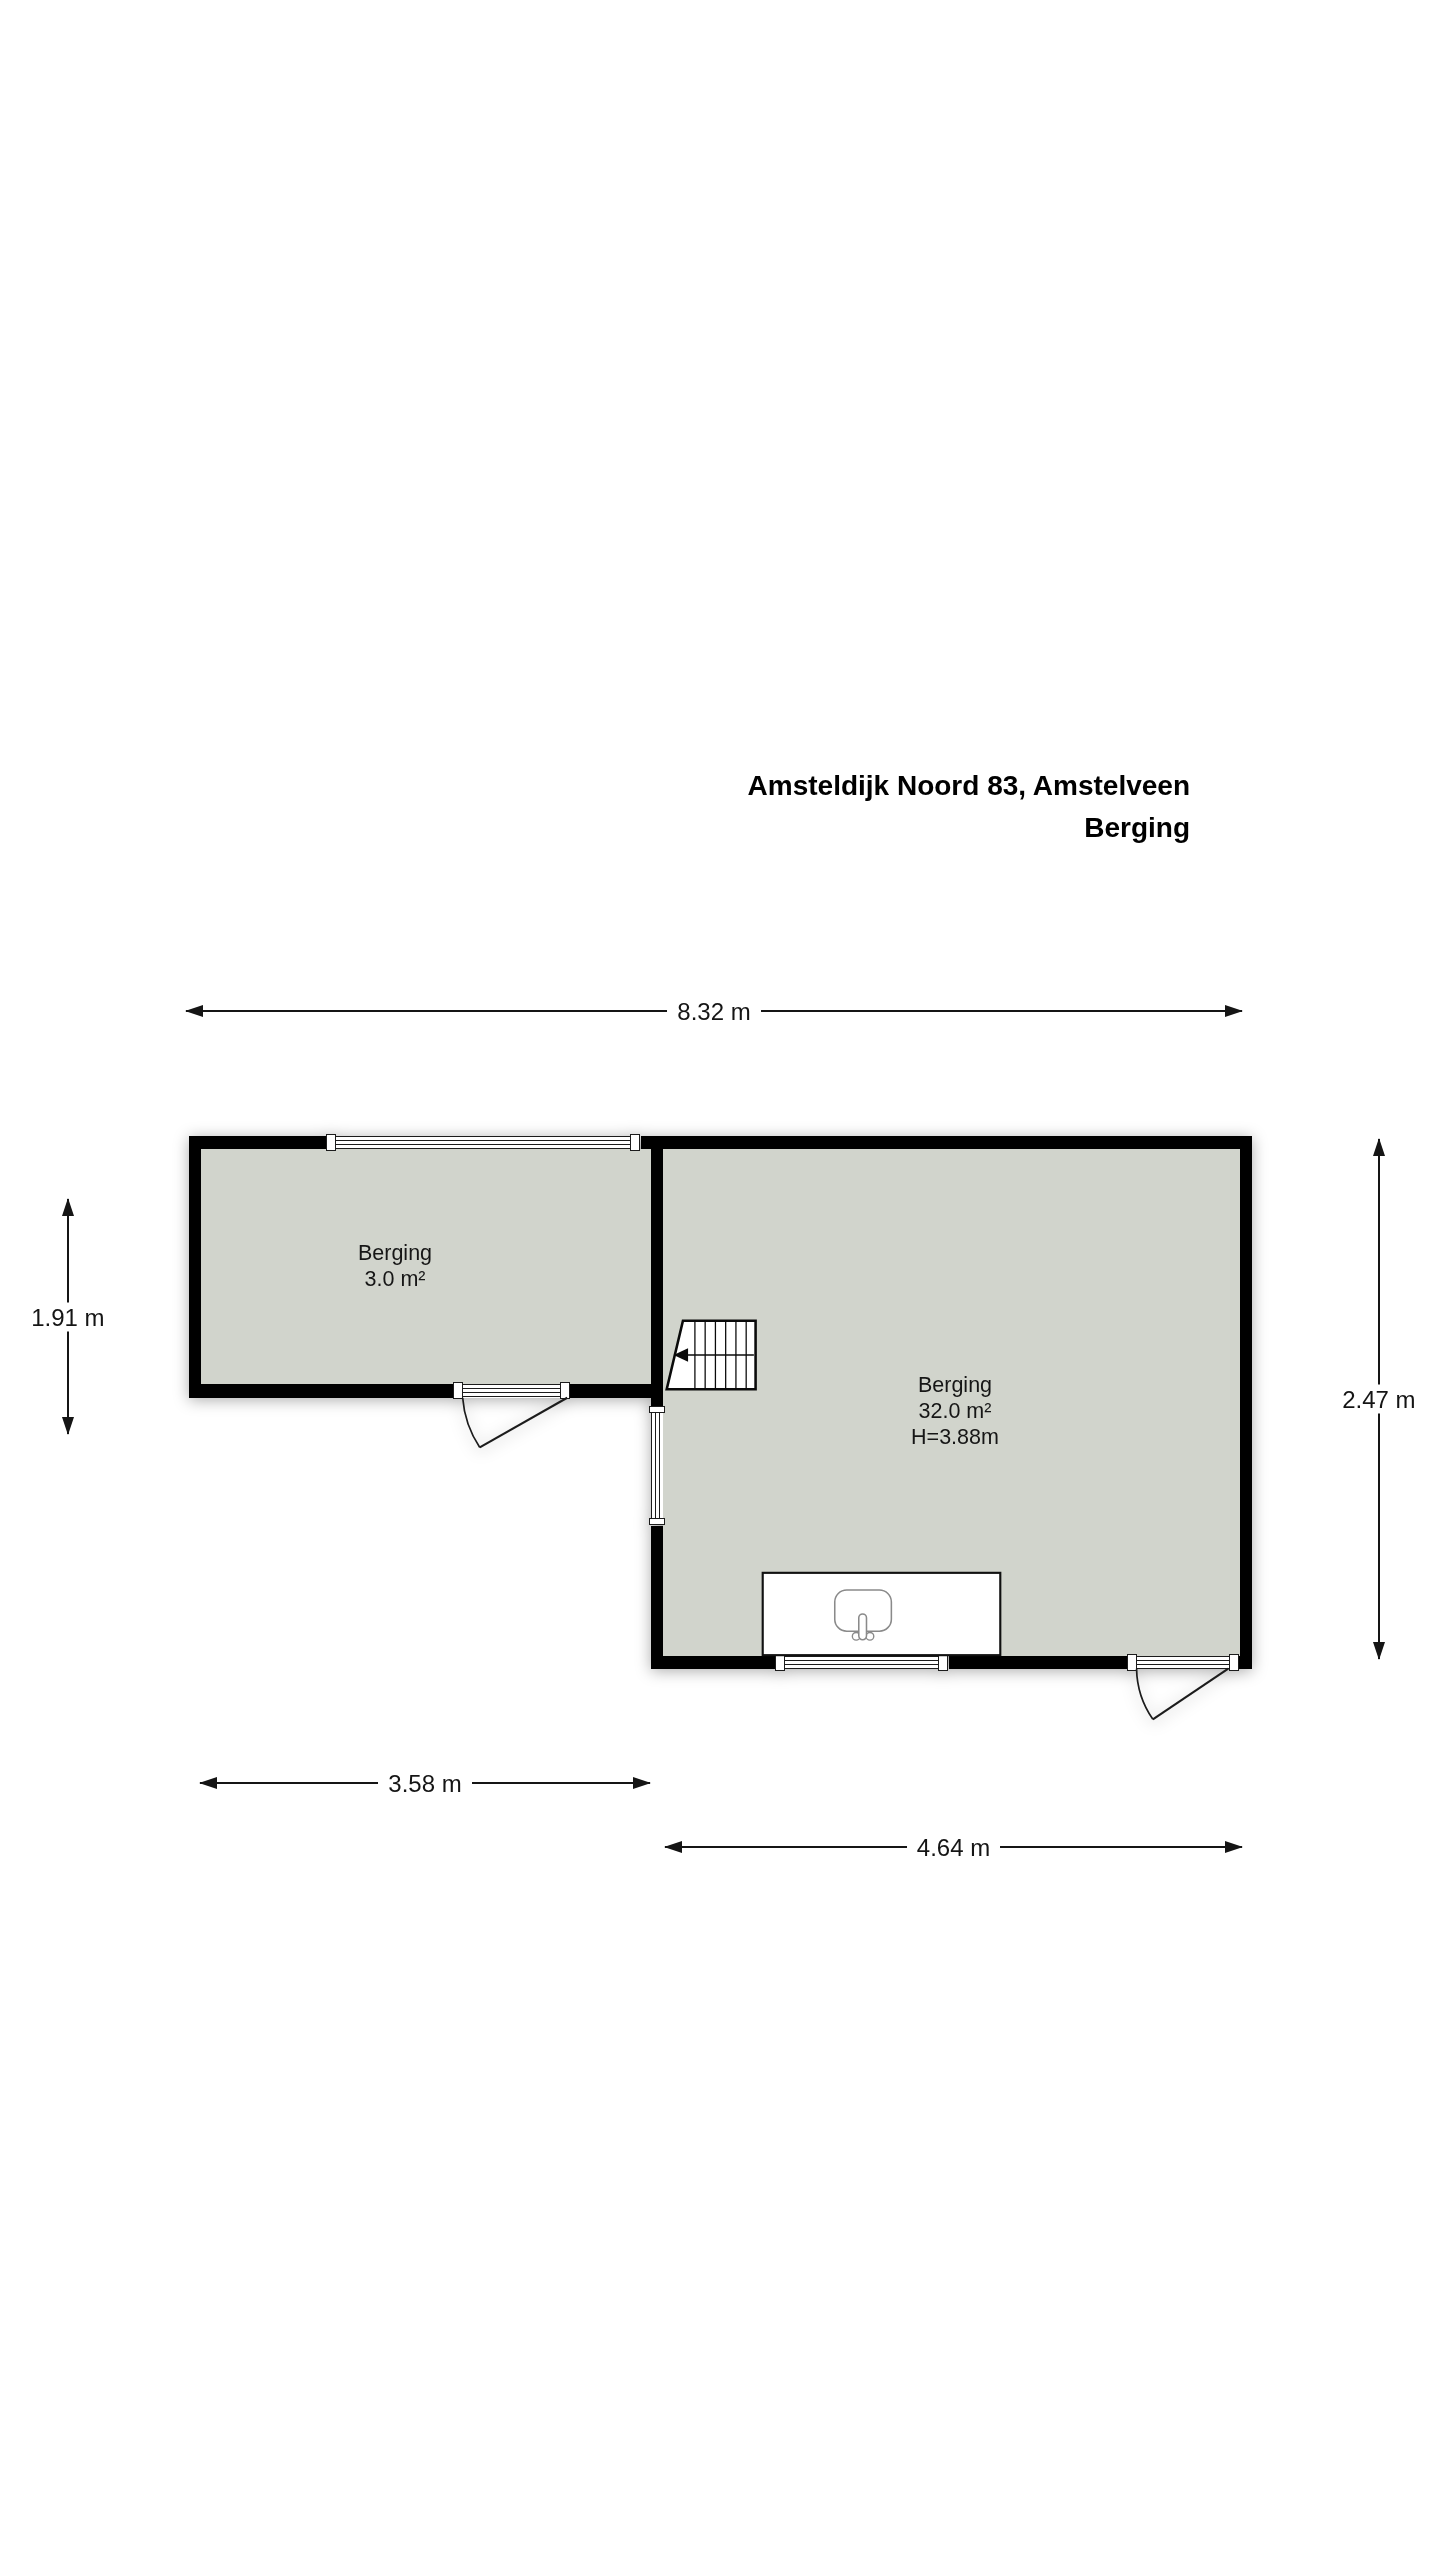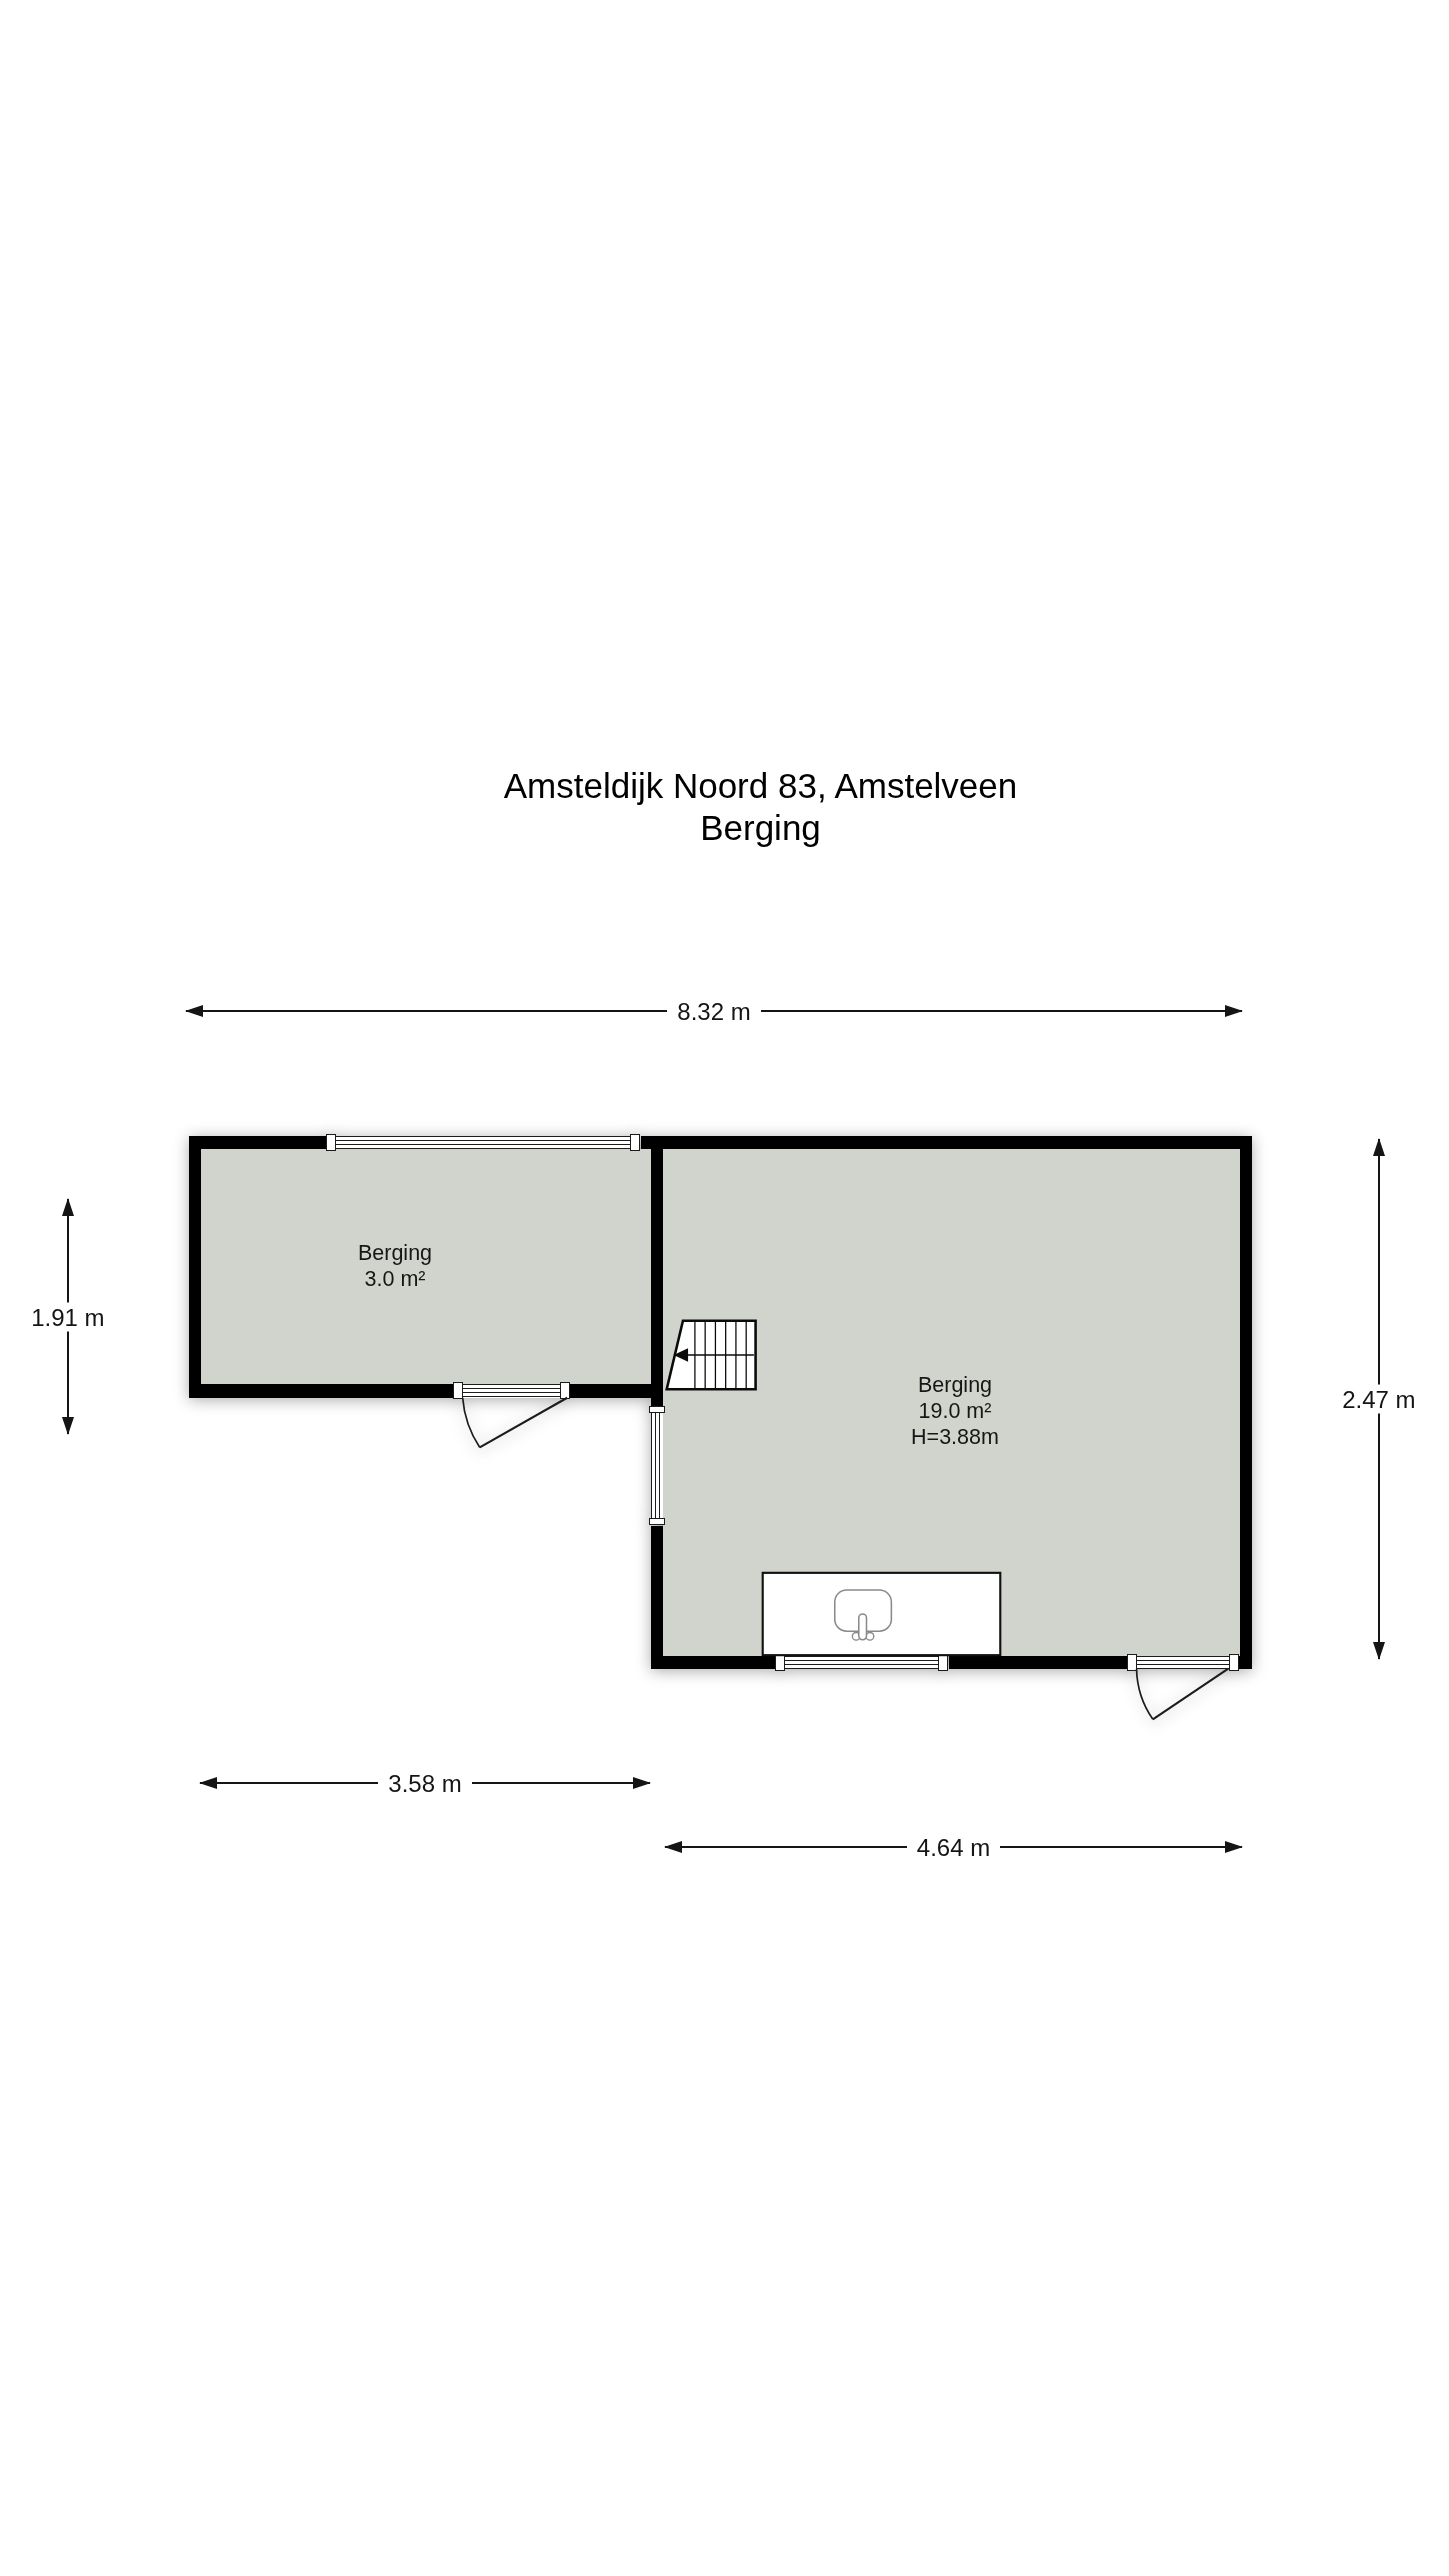--- a/index.html
+++ b/index.html
@@ -1,22 +1,22 @@
 <!DOCTYPE html>
 <html style="font-size:13.7px"><head>
 <meta charset="utf-8">
 <style>
   html,body{margin:0;padding:0;background:#fff;}
   body{width:1449px;height:2576px;position:relative;overflow:hidden;
        font-family:"Liberation Sans", sans-serif;}
   .abs{position:absolute;}
 
   
-  .title{position:absolute;left:331px;top:765px;width:859px;text-align:center;
-         font-weight:normal;font-size:35px;line-height:42px;color:#000;}
+  .title{position:absolute;left:331px;top:765px;width:859px;text-align:right;
+         font-weight:bold;font-size:28px;line-height:42px;color:#000;}
 
   
   .building{position:absolute;left:0;top:0;filter:drop-shadow(0 2.6px 7.7px rgba(0,0,0,0.33));}
   .floor{position:absolute;background:#d1d4cc;}
   .wall{position:absolute;background:#000;}
 
   
   .win{position:absolute;background:#fff;}
   .win .stripes-h{position:absolute;left:9.4px;right:9.4px;top:0;bottom:0;
     background:repeating-linear-gradient(to bottom,#1c1c1c 0 1.4px,#fff 1.4px 4px);}
@@ -170,16 +170,16 @@
 
 </div>
 
 <div class="rlabel" style="left:266px;top:1240px;">
   <div>Berging</div>
   <div>3.0 m²</div>
 </div>
 
 <div class="rlabel" style="left:826px;top:1372px;">
   <div>Berging</div>
-  <div>19.0 m²</div>
+  <div>32.0 m²</div>
   <div>H=3.88m</div>
 </div>
 
 
 </body></html>

